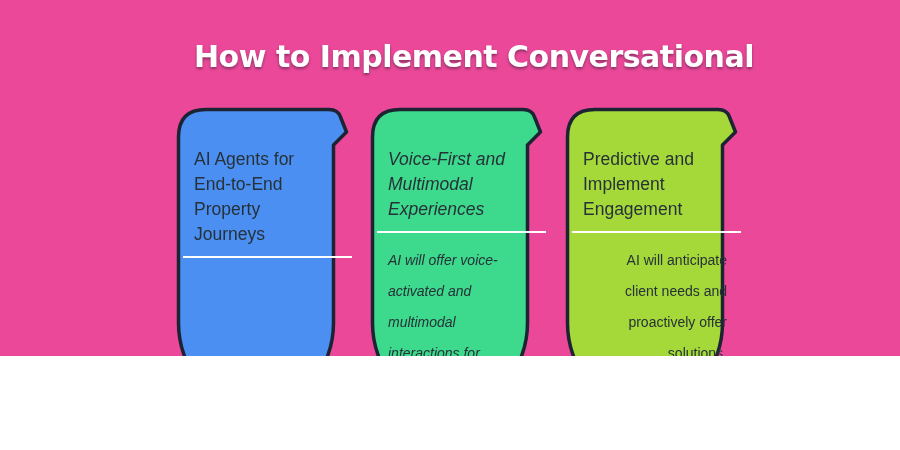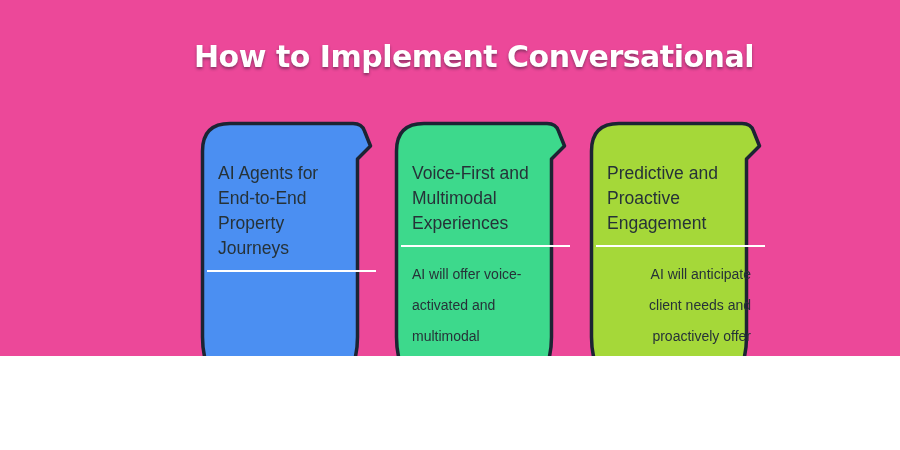--- a/index.html
+++ b/index.html
@@ -19,25 +19,25 @@
     font-weight:bold;
     font-size:30px;
     line-height:37px;
     letter-spacing:-0.5px;
     text-shadow:0 2px 3px rgba(18,24,36,0.45);
   }
   .main-title span{display:block;}
 
   .card{
     position:absolute;
-    top:121px;
-    width:176px;height:306px;margin-left:24px;
+    top:107px;
+    width:176px;height:306px;
   }
   .card-1{left:176px;}
-  .card-2{left:370px;}
+  .card-2{left:370px;font-style:italic;}
   .card-3{left:565px;}
   .card-svg{position:absolute;left:0;top:0;width:176px;height:306px;}
   .card-svg path{stroke:#1C2433;stroke-width:3.5;stroke-linejoin:round;}
   .card-content{
     position:absolute;left:0;top:0;width:176px;height:306px;
     box-sizing:border-box;
     padding:40px 14px 0 18px;
     color:#263238;
   }
   .card-title{
@@ -119,21 +119,21 @@
 clients.</div>
     </div>
   </div>
 
   <div class="card card-3">
     <svg class="card-svg" viewBox="0 0 176 306">
       <path d="M 30 2.5 L 153 2.5 Q 162 2.5 164.5 10 L 170.5 25 L 157.5 38 L 157.5 216 A 77.5 86 0 0 1 2.5 216 L 2.5 30 Q 2.5 2.5 30 2.5 Z" fill="#A5D839"></path>
     </svg>
     <div class="card-content">
       <div class="card-title">Predictive and
-Proactive
+Implement
 Engagement</div>
       <div class="card-divider"></div>
       <div class="card-body">AI will anticipate
 client needs and
 proactively offer
 solutions.</div>
     </div>
   </div>
 
   <div class="timeline-line"></div>

